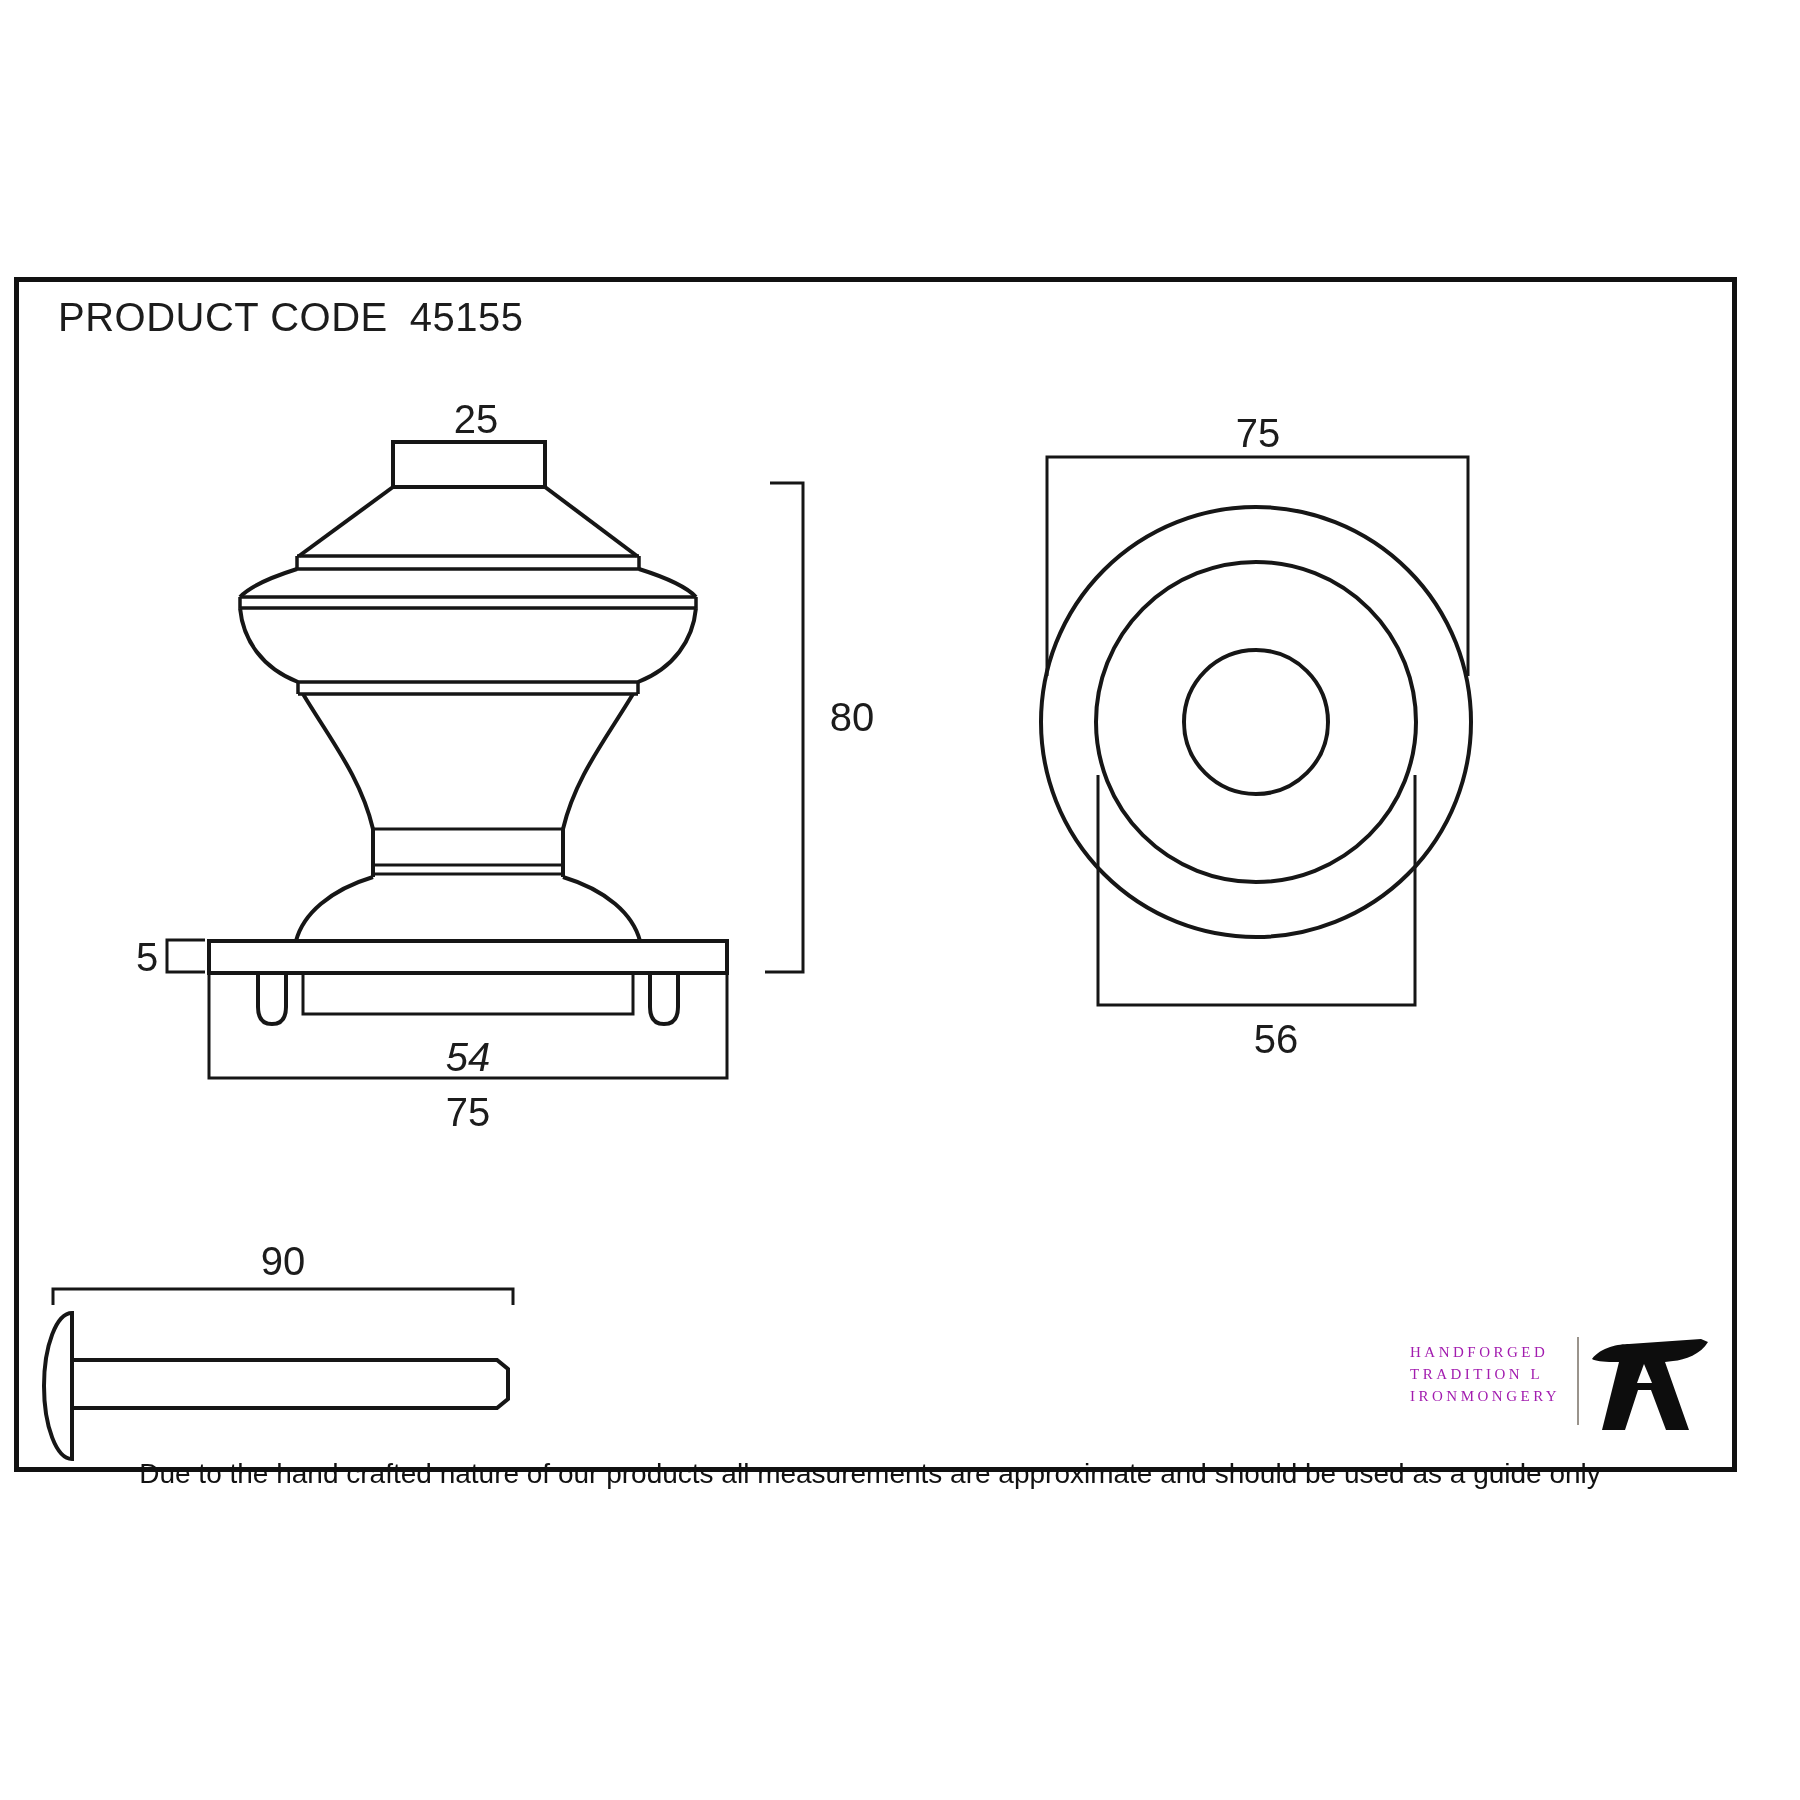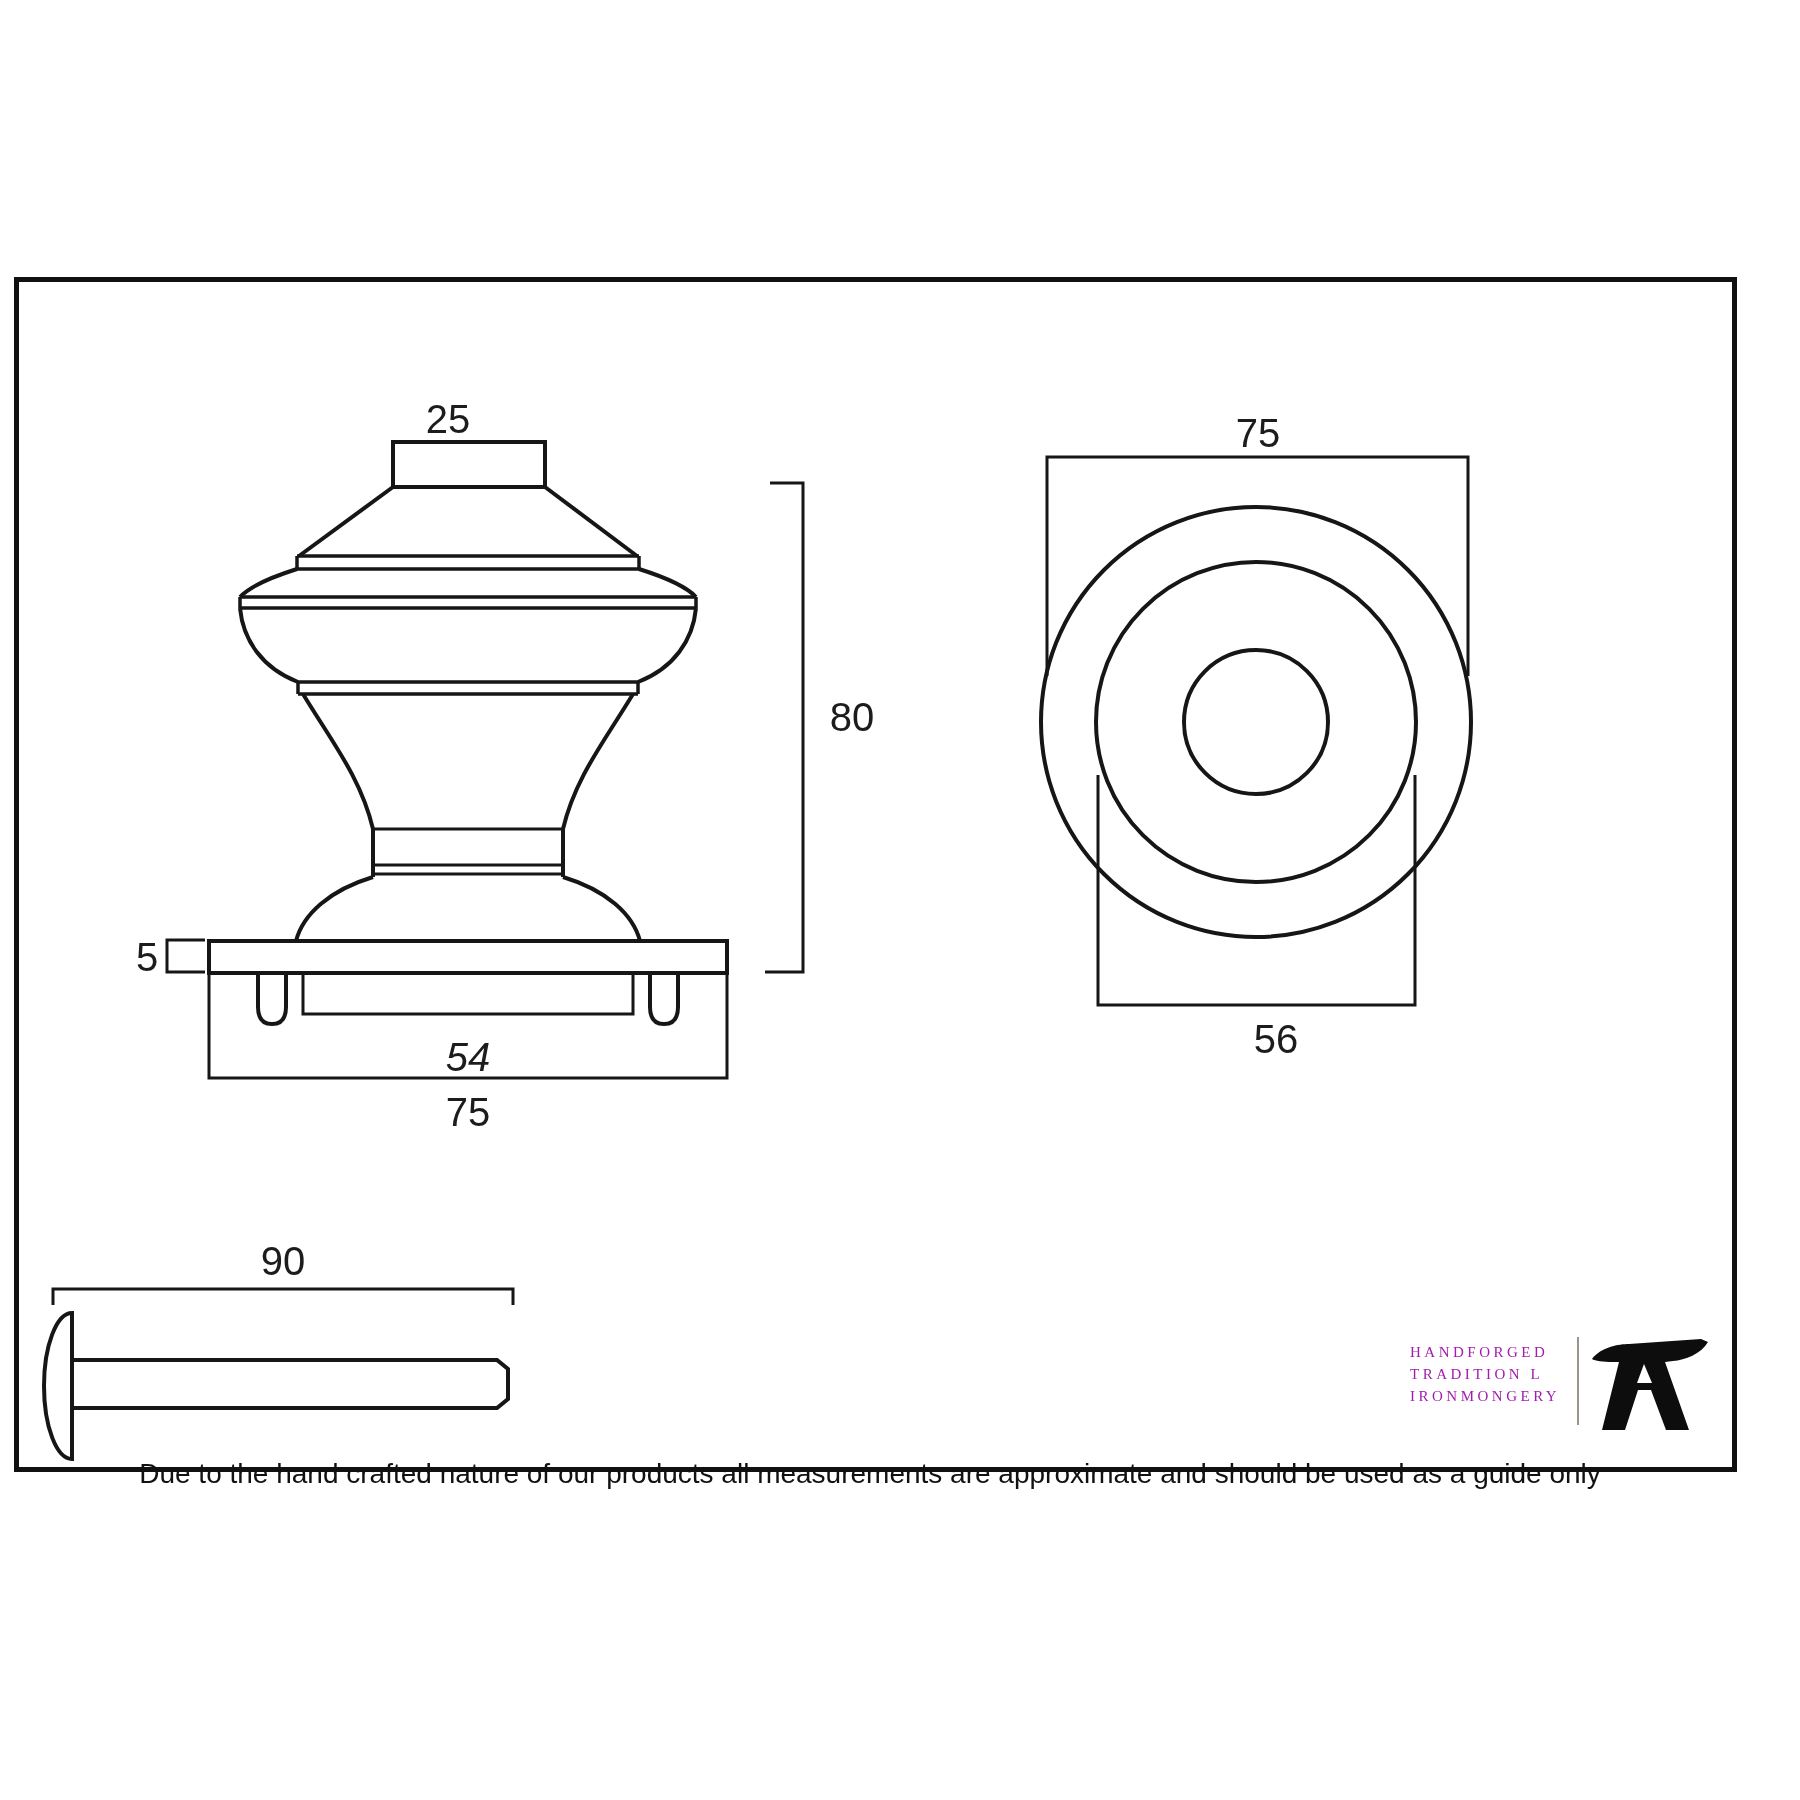--- a/index.html
+++ b/index.html
@@ -33,20 +33,23 @@
     font-size:28px;color:#111;
   }
 </style>
 </head>
 <body>
 
 <div class="page">
 
   <div class="frame"></div>
 
+  <div class="title-row">
+    <span>PRODUCT CODE</span><span class="code">45155</span>
+  </div>
 
   <svg class="drawing" viewBox="0 0 1800 1800" fill="none" stroke="#161616" stroke-width="4" stroke-linejoin="miter">
 
     <g>
 
       <rect x="393" y="442" width="152" height="45"></rect>
 
       <path d="M393,487 L299,556"></path>
       <path d="M545,487 L637,556"></path>
 
@@ -105,21 +108,21 @@
     <g>
 
       <path d="M53,1305 V1289 H513 V1305" stroke-width="3"></path>
 
       <path d="M72,1313 A28,73 0 0 0 72,1459 Z"></path>
 
       <path d="M72,1360 H497 L508,1369 V1399 L497,1408 H72"></path>
     </g>
   </svg>
 
-  <span class="dim" style="left:448px;top:419px;text-align:center;">25</span>
+  <span class="dim" style="left:476px;top:419px;text-align:center;">25</span>
   <span class="dim" style="left:852px;top:717px;">80</span>
   <span class="dim" style="left:147px;top:957px;">5</span>
   <span class="dim" style="left:468px;top:1057px;font-style:italic;">54</span>
   <span class="dim" style="left:468px;top:1112px;">75</span>
   <span class="dim" style="left:1258px;top:433px;">75</span>
   <span class="dim" style="left:1256px;top:1039px;margin-left:20px;">56</span>
   <span class="dim" style="left:283px;top:1261px;">90</span>
 
   <div class="logo-text" style="color:#a21caf;">
     <div>HANDFORGED</div>

